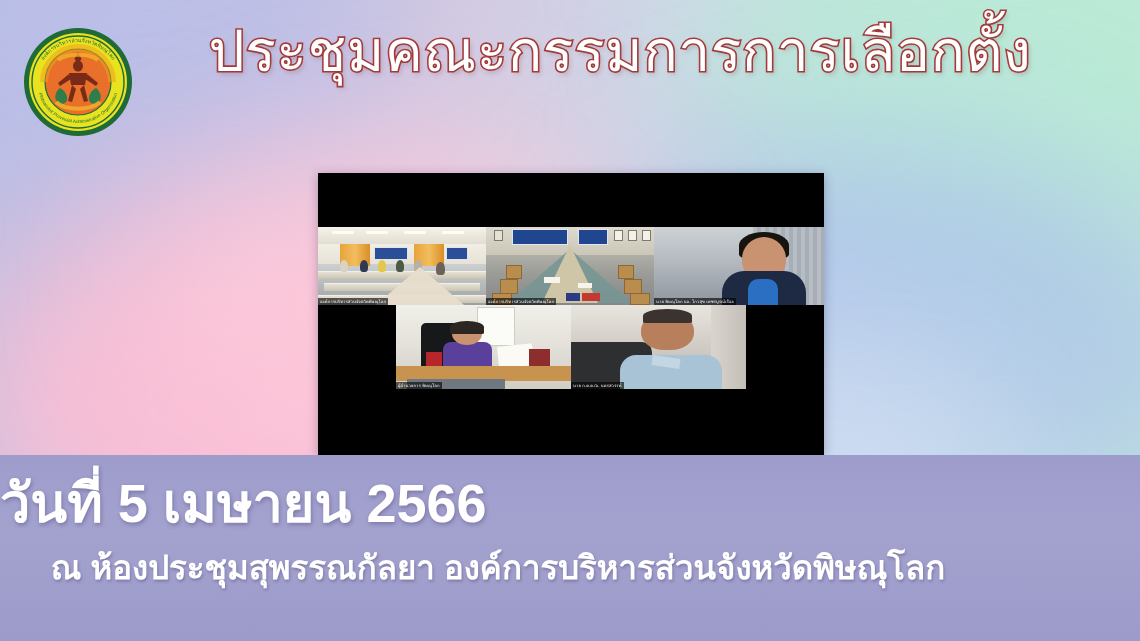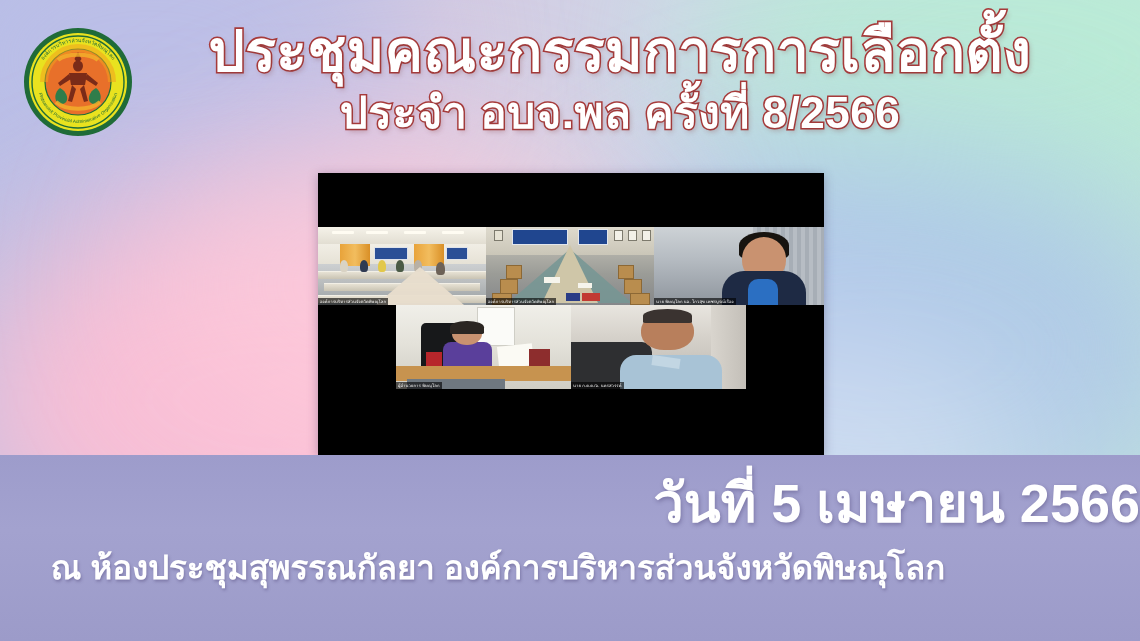--- a/index.html
+++ b/index.html
@@ -19,21 +19,21 @@
   .blob-mint{left:700px;top:-130px;width:620px;height:380px;background:rgba(186,236,214,.85);}
   .blob-blue{left:560px;top:140px;width:640px;height:420px;background:rgba(170,192,236,.70);}
   .blob-lav{left:-110px;top:-120px;width:520px;height:360px;background:rgba(186,190,232,.75);}
   .blob-white{left:520px;top:330px;width:520px;height:260px;background:rgba(255,255,255,.35);}
 
   
   .header{position:absolute;left:0;top:0;width:1140px;height:175px;}
   .seal{position:absolute;left:22px;top:26px;width:112px;height:112px;}
   .title-wrap{position:absolute;left:140px;top:18px;width:960px;text-align:center;}
   .title-main,.title-sub{
-    margin:0;font-weight:700;color:#ffffff;letter-spacing:.5px;white-space:nowrap;
+    margin:0;font-weight:400;color:#ffffff;letter-spacing:.5px;white-space:nowrap;
   }
   .title-main{
     font-size:57px;line-height:66px;
     -webkit-text-stroke:3.2px #a83b3b;
     paint-order:stroke fill;
     text-shadow:2px 3px 5px rgba(130,60,60,.30);
   }
   .title-sub{
     font-size:44px;line-height:54px;margin-top:2px;
     -webkit-text-stroke:3px #a83b3b;
@@ -120,21 +120,21 @@
   .pC .polo{position:absolute;left:28%;bottom:0;width:58%;height:40%;background:#a8c3d6;border-radius:16px 16px 0 0;}
   .pC .collar{position:absolute;left:46%;bottom:26%;width:16%;height:12%;background:#c2d6e3;transform:rotate(8deg);}
   .pC .wallR{position:absolute;right:0;top:0;width:20%;height:100%;background:linear-gradient(90deg,#d9d5ce,#c3bfb8);}
 
   
   .band{
     position:absolute;left:0;bottom:0;width:1140px;height:186px;
     background:linear-gradient(180deg,#9d9ccb 0%,#a3a2cf 40%,#9c9bc9 100%);
   }
   .band-date{
-    position:absolute;left:0;top:16px;width:1140px;text-align:right;
+    position:absolute;left:0;top:16px;width:1140px;text-align:left;
     font-size:54px;line-height:64px;font-weight:700;color:#ffffff;
     text-shadow:1px 2px 4px rgba(70,60,110,.42);white-space:nowrap;
   }
   .band-place{
     position:absolute;left:0;top:92px;width:996px;text-align:center;
     font-size:33px;line-height:42px;font-weight:700;color:#ffffff;
     text-shadow:1px 2px 3px rgba(70,60,110,.38);white-space:nowrap;
   }
 </style>
 </head>
@@ -183,21 +183,20 @@
       <text font-size="5.2" fill="#1f6b38" font-family="'Liberation Sans',sans-serif" letter-spacing="0.1">
         <textPath href="#arcTopTxt" startOffset="50%" text-anchor="middle">องค์การบริหารส่วนจังหวัดพิษณุโลก</textPath>
       </text>
       <text font-size="4.6" fill="#1f6b38" font-family="'Liberation Sans',sans-serif" letter-spacing="0.05">
         <textPath href="#arcBotTxt" startOffset="50%" text-anchor="middle">Phitsanulok Provincial Administrative Organization</textPath>
       </text>
     </svg>
 
     <div class="title-wrap">
       <h1 class="title-main">ประชุมคณะกรรมการการเลือกตั้ง</h1>
-      <h2 class="title-sub">ประจำ อบจ.พล ครั้งที่ 8/2566</h2>
     </div>
   </div>
 
   <div class="video-panel">
 
     <div class="vc-row vc-row-top">
 
       <div class="tile t1">
         <div class="roomA">
           <div class="ceil"></div>

